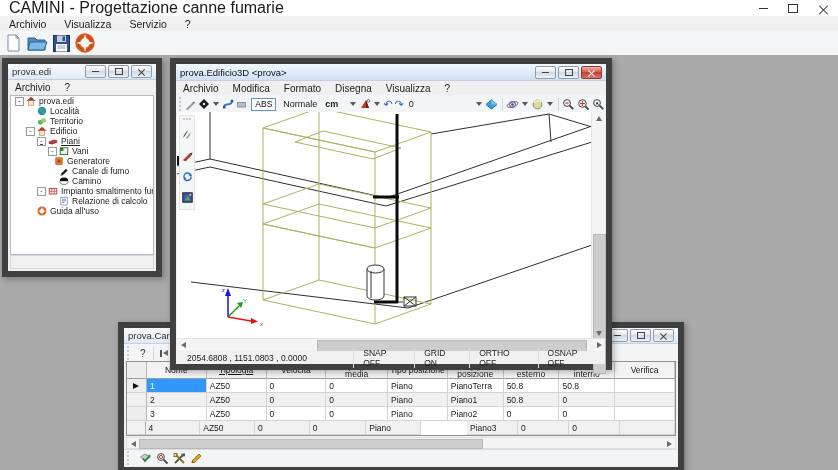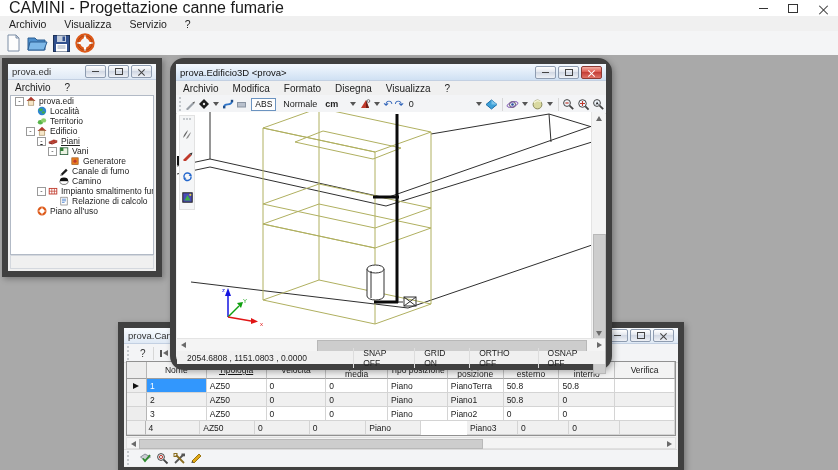--- a/index.html
+++ b/index.html
@@ -47,21 +47,21 @@
   #tree-win{left:2px;top:3px;width:148px;height:207px;z-index:1;}
   #tree-body{position:absolute;left:2px;top:31px;right:2px;bottom:16px;background:#fff;border:1px solid #b2bac6;overflow:hidden;}
   #tree-bottom{position:absolute;left:2px;bottom:2px;right:2px;height:12px;background:#f0f0f0;border:1px solid #d4d8de;}
   .titem{height:10px;display:flex;align-items:center;font-size:8.5px;color:#222;white-space:nowrap;}
   .exp{width:7px;height:7px;border:1px solid #9a9a9a;background:#fff;font-size:7px;line-height:5px;text-align:center;color:#333;margin-right:2px;flex:none;}
   .exp.hide{visibility:hidden;}
   .ticon{width:10px;height:10px;margin-right:3px;flex:none;}
   .ticon svg{display:block;}
 
   
-  #cad-win{left:170px;top:3px;width:430px;height:300px;z-index:3;border-radius:14px;}
+  #cad-win{left:170px;top:3px;width:430px;height:300px;z-index:3;}
   #cad-toolbar{height:18px;background:#f3f4f6;border-bottom:1px solid #dcdcdc;display:flex;align-items:center;font-size:9px;color:#222;}
   .abs-btn{border:1px solid #6b93c0;background:#fdfdfd;font-size:8.5px;padding:0px 3px;line-height:11px;margin:0 3px;color:#111;}
   .ddtext{padding:0 4px;}
   .uicon{width:13px;height:13px;display:flex;align-items:center;justify-content:center;margin:0 1px;}
   .uglyph{font-size:11px;color:#2e62b8;line-height:12px;}
   #draw-area{position:absolute;left:1px;top:48px;width:415px;height:227px;background:#fff;overflow:hidden;}
   #mini-toolbar{position:absolute;left:2px;top:3px;width:14px;display:flex;flex-direction:column;align-items:center;background:#f5f6f7;border:1px solid #e2e2e2;padding:2px 0;gap:3px;}
   .hgrip{width:8px;height:3px;border-top:2px dotted #c4c8cc;}
   #cad-vscroll{position:absolute;right:1px;top:48px;width:13px;height:227px;background:#f4f4f4;border-left:1px solid #e4e4e4;}
   .sarrow{position:absolute;left:0;width:13px;height:12px;display:flex;align-items:center;justify-content:center;}
@@ -230,21 +230,21 @@
           <div class="titem" style="padding-left: 37px;">
             <span class="exp">-</span>
             <span class="ticon">
               <svg width="10" height="10" viewBox="0 0 10 10">
                 <rect x="1.2" y="1.8" width="7.6" height="6.8" fill="#eaf2e2" stroke="#1e5631" stroke-width="0.8"></rect>
                 <rect x="1.2" y="1.8" width="3.2" height="3.2" fill="#2e7d32"></rect>
               </svg>
             </span>
             <span>Vani</span>
           </div>
-          <div class="titem" style="padding-left: 48px;">
+          <div class="titem" style="padding-left: 32px;">
             <span class="exp hide"></span>
             <span class="ticon">
               <svg width="10" height="10" viewBox="0 0 10 10">
                 <rect x="1.8" y="1.8" width="6.4" height="6.8" fill="#e67e22" stroke="#935116" stroke-width="0.6"></rect>
                 <circle cx="5" cy="5.2" r="1.6" fill="#c0392b"></circle>
               </svg>
             </span>
             <span>Generatore</span>
           </div>
           <div class="titem" style="padding-left: 37px;">
@@ -288,21 +288,21 @@
             <span>Relazione di calcolo</span>
           </div>
           <div class="titem" style="padding-left: 15px;">
             <span class="exp hide"></span>
             <span class="ticon">
               <svg width="10" height="10" viewBox="0 0 10 10">
                 <circle cx="5" cy="5" r="3.4" fill="none" stroke="#dd5a1a" stroke-width="2.2"></circle>
                 <path d="M5,1.6 V3 M5,7 V8.4 M1.6,5 H3 M7,5 H8.4" stroke="#fff" stroke-width="1"></path>
               </svg>
             </span>
-            <span>Piano all'uso</span>
+            <span>Guida all'uso</span>
           </div>
         </div>
       <div id="tree-bottom"></div>
     </div>
 
     <div class="win" id="tab-win">
       <div class="ctitle">
         <span>prova.Canale d</span>
         <span class="cbtns">
           <span class="cbtn">

